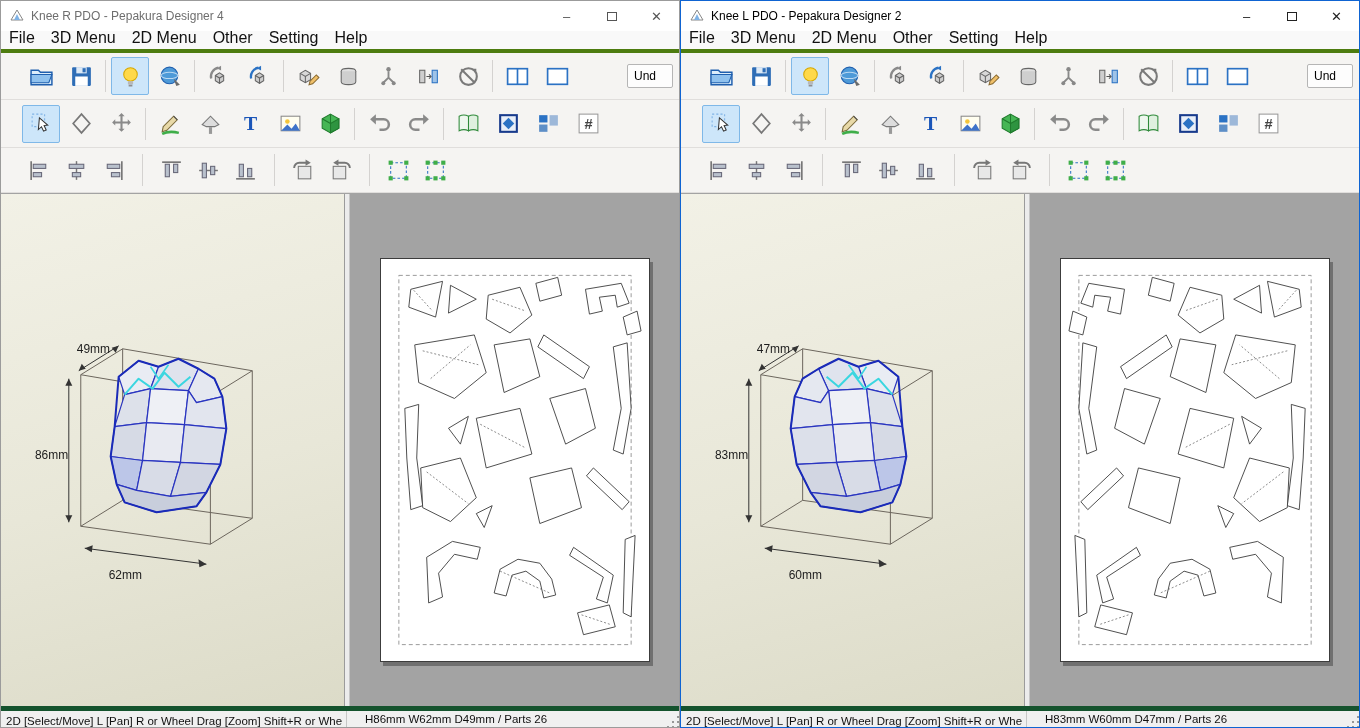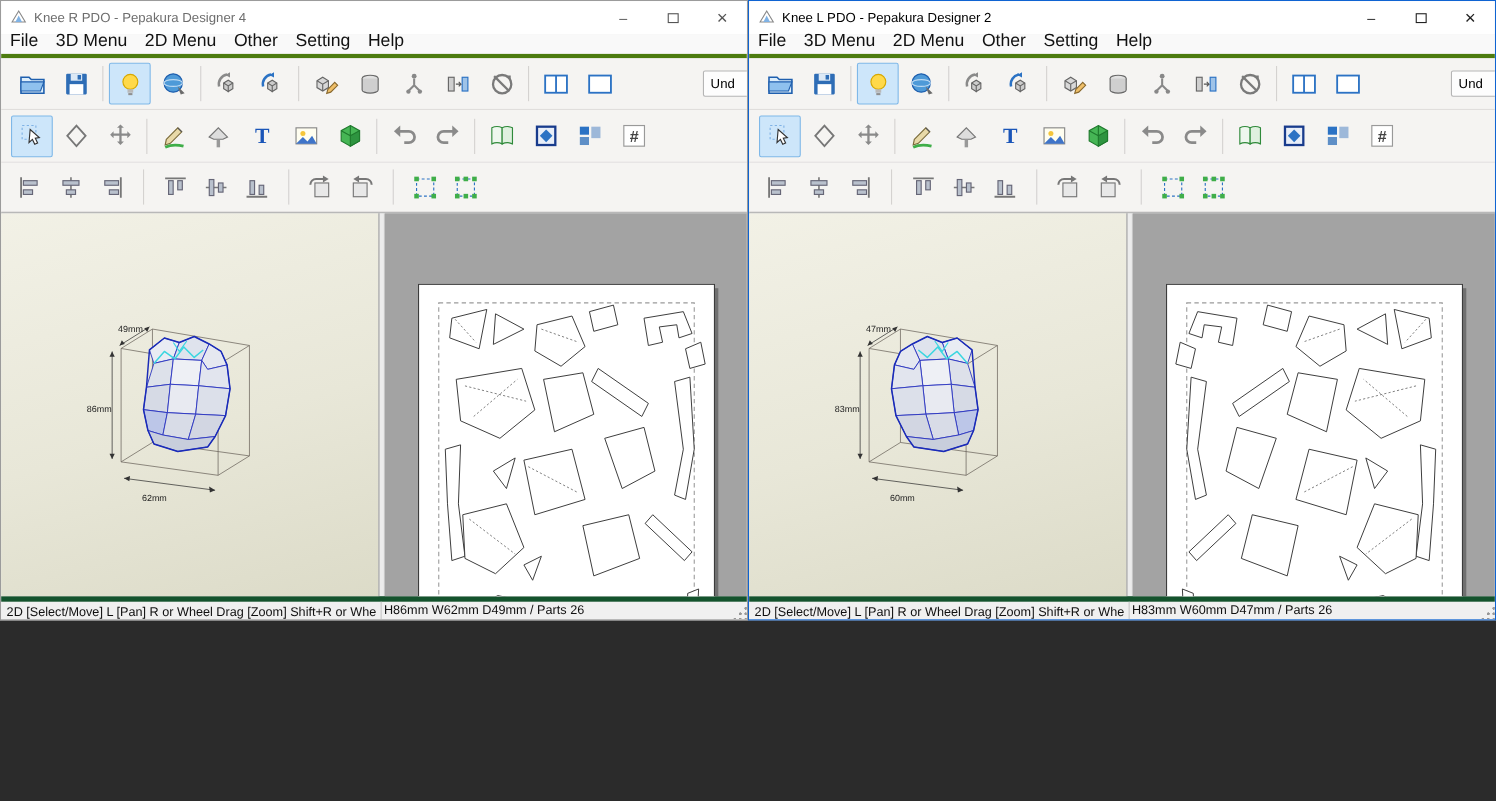--- a/index.html
+++ b/index.html
@@ -1,39 +1,39 @@
 <!DOCTYPE html>
 <html><head>
 <meta charset="utf-8">
 <style>
   *{margin:0;padding:0;box-sizing:border-box}
   html,body{width:1360px;height:728px;overflow:hidden;background:#2b2b2b;
     font-family:"Liberation Sans",sans-serif;}
   .screen{display:flex;width:1360px;height:728px}
-  .window{width:680px;height:564px;display:flex;flex-direction:column;
+  .window{width:680px;height:728px;display:flex;flex-direction:column;
     background:#f0f0f0;border:1px solid #9b9b9b;overflow:hidden}
   .window.active{border-color:#0f64d2}
   
   .titlebar{height:30px;flex:0 0 auto;display:flex;align-items:center;
     background:#ffffff;padding-left:8px;gap:6px}
   .app-icon{width:16px;height:16px;flex:0 0 auto}
   .title{font-size:12px;color:#000;flex:1;white-space:nowrap;overflow:hidden}
   .window.inactive .title{color:#6e6e6e}
   .winbtns{display:flex;height:100%;flex:0 0 auto}
   .winbtn{width:45px;height:100%;display:flex;align-items:center;justify-content:center;
     font-size:13px;color:#222}
   .window.inactive .winbtn{color:#555}
   .max-glyph{display:inline-block;width:10px;height:9px;border:1px solid currentColor}
   
   .menubar{height:22px;flex:0 0 auto;display:flex;align-items:flex-end;background:#f9f9f9;
     font-size:16px;color:#111;border-bottom:4px solid #4d7c0f}
   .menuitem{padding:2px 8px;white-space:nowrap}
   
   .toolbar{display:flex;align-items:center;background:#f5f4f2;border-bottom:1px solid #e0dedc;
-    padding:2px 8px;flex:0 0 auto;overflow:hidden}
+    padding:2px 20px;flex:0 0 auto;overflow:hidden}
   .toolbar.main{height:47px}
   .toolbar.edit{height:48px}
   .toolbar.align{height:45px}
   .tbtn{width:38px;height:38px;display:flex;align-items:center;justify-content:center;
     border:1px solid transparent;border-radius:2px;margin:0 1px;flex:0 0 auto}
   .toolbar.align .tbtn{width:35px;height:35px}
   .tbtn.on{background:#cde6fa;border-color:#7fb8e8}
   .tbtn .ticon,.tbtn svg{width:25px;height:25px;display:block}
   .tbtn.txt{width:auto;min-width:46px;height:24px;padding:0 6px;font-size:12px;
     background:#fdfdfd;border:1px solid #b5b5b5;justify-content:flex-start;
@@ -49,21 +49,21 @@
   .splitter{width:5px;flex:0 0 auto;background:#ececec;border-right:1px solid #c6c6c6}
   .pane2d{flex:1;position:relative;overflow:hidden;background:#a3a3a3}
   .page{position:absolute;left:50%;top:64px;transform:translateX(-50%);
     width:270px;height:404px;background:#fff;border:1px solid #3c3c3c;
     box-shadow:3px 4px 0 rgba(50,50,50,.45)}
   .page svg{width:100%;height:100%;display:block}
   
   .statusbar{height:21px;flex:0 0 auto;display:flex;align-items:flex-end;background:#f0f0f0;
     border-top:5px solid #14532d;font-size:11.5px;color:#101010}
   .status-left{flex:0 0 345px;padding:0 5px;white-space:nowrap;overflow:hidden}
-  .status-right{flex:1;border-left:1px solid #c6c6c6;padding:0 2px;white-space:nowrap;
+  .status-right{flex:1;border-left:1px solid #c6c6c6;padding:0 18px;white-space:nowrap;
     overflow:hidden;height:100%;display:flex;align-items:center}
   .grip{width:14px;height:100%;flex:0 0 auto;background:
     radial-gradient(circle at 3px 16px,#979797 1.1px,transparent 1.5px),
     radial-gradient(circle at 8px 16px,#979797 1.1px,transparent 1.5px),
     radial-gradient(circle at 8px 11px,#979797 1.1px,transparent 1.5px),
     radial-gradient(circle at 13px 16px,#979797 1.1px,transparent 1.5px),
     radial-gradient(circle at 13px 11px,#979797 1.1px,transparent 1.5px),
     radial-gradient(circle at 13px 6px,#979797 1.1px,transparent 1.5px)}
 </style>
 </head>

